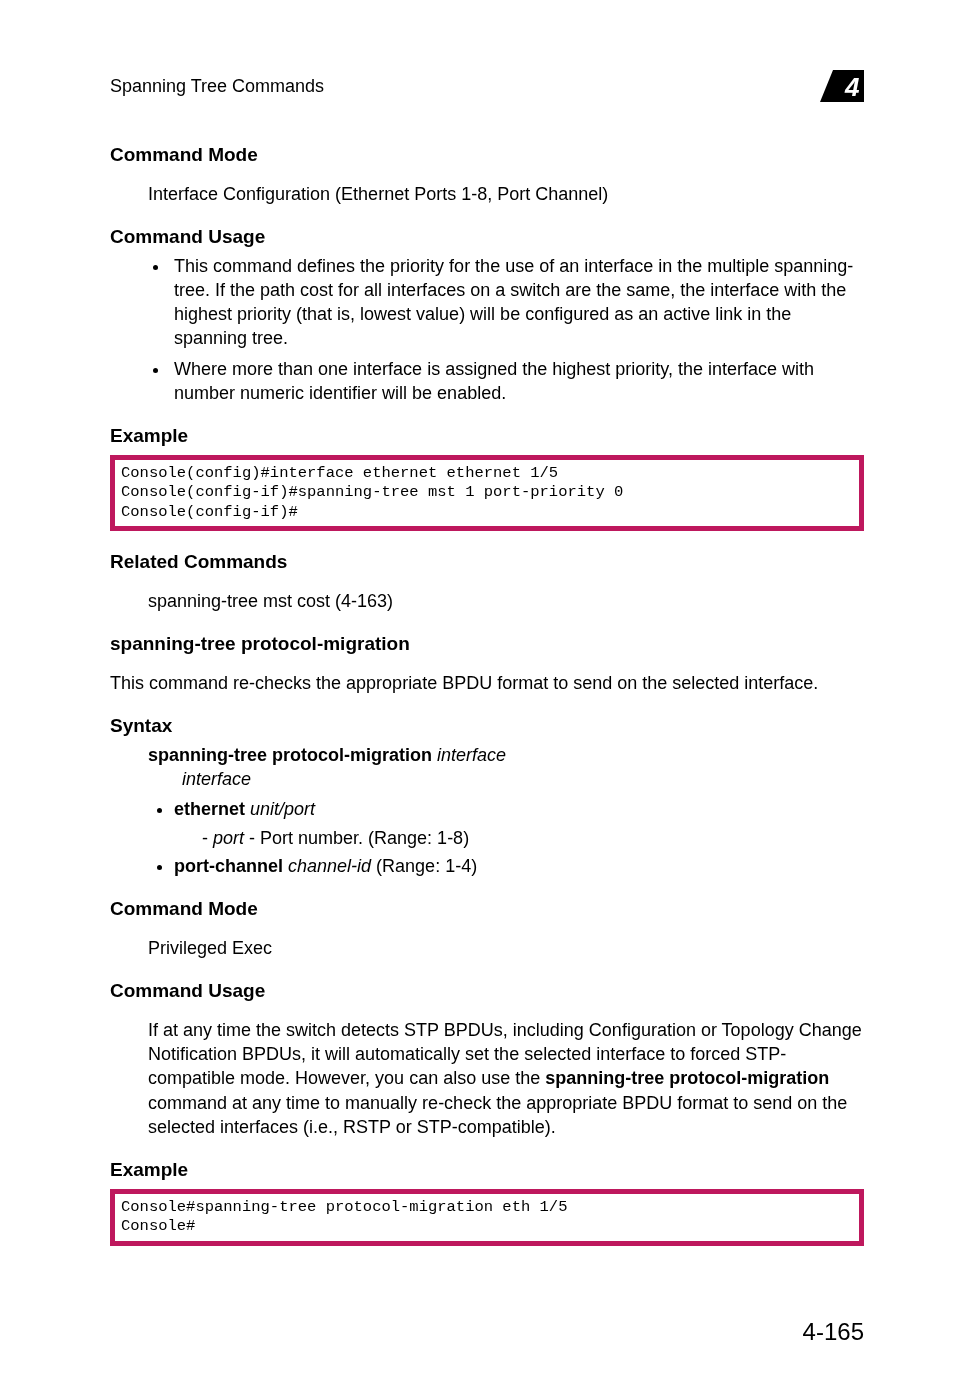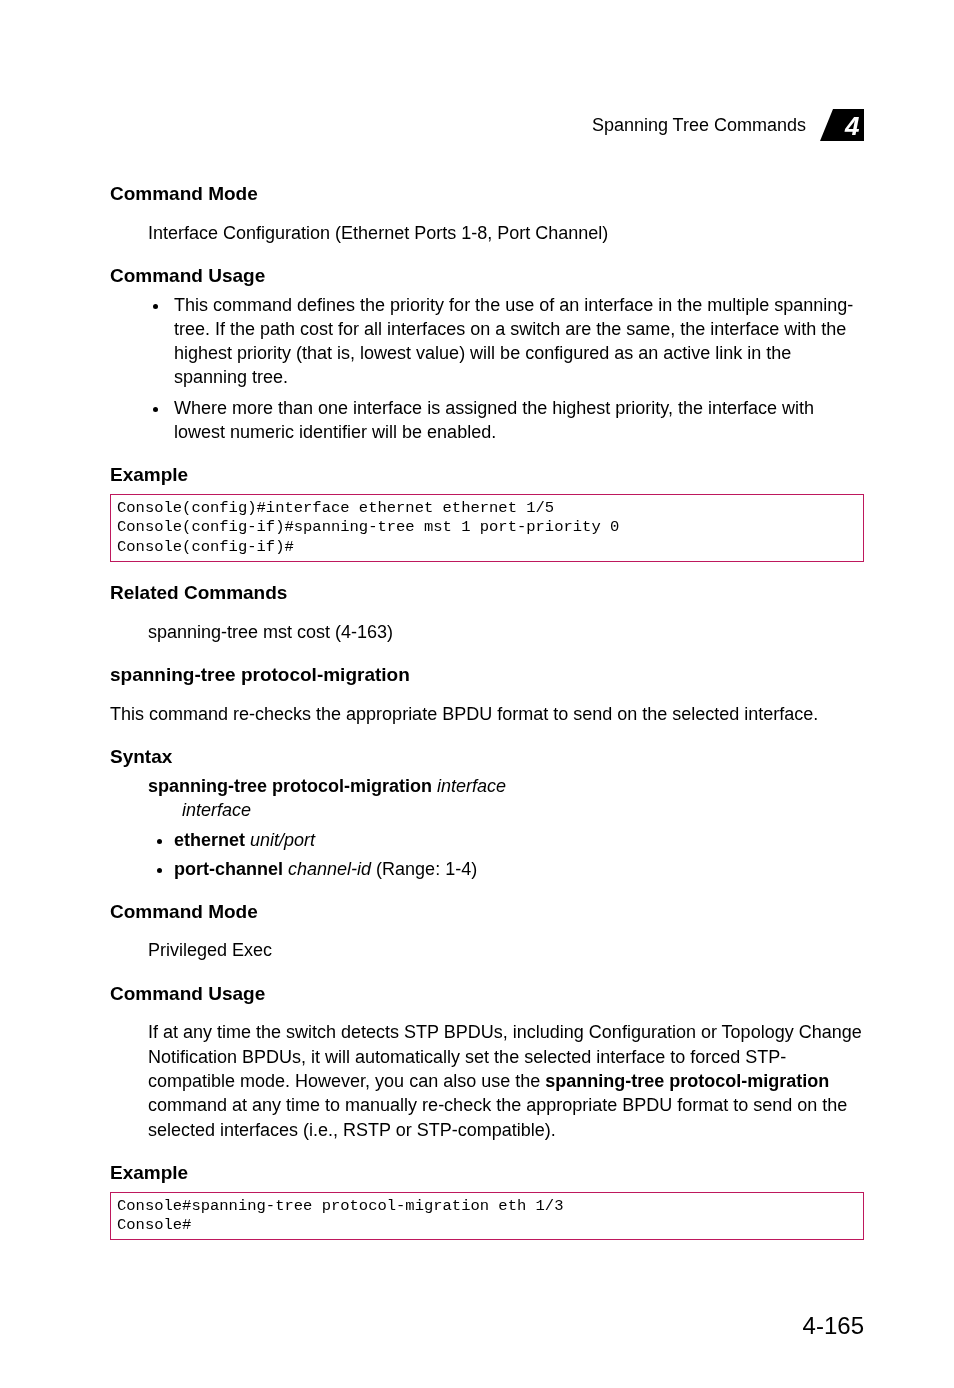--- a/index.html
+++ b/index.html
@@ -8,26 +8,25 @@
     margin: 0;
     padding: 70px 90px 50px 110px;
     box-sizing: border-box;
     background: #fff;
     color: #000;
     font-size: 18px;
     line-height: 1.35;
   }
   .running-header {
     display: flex;
-    justify-content: flex-end;
+    justify-content: space-between;
     align-items: center;
     gap: 14px;
     font-size: 18px;
     margin-bottom: 40px;
-    margin-top: 39px;
   }
   .chapter-icon {
     display: inline-flex;
     align-items: baseline;
   }
   .chapter-icon svg { display: block; }
   .section-title {
     font-weight: bold;
     font-size: 19px;
     margin-top: 18px;
@@ -59,21 +58,21 @@
   }
   ul.dash-list {
     margin: 4px 0 4px 28px;
     padding: 0;
     list-style: none;
   }
   ul.dash-list > li::before {
     content: "-  ";
   }
   .code-block {
-    border: 1px solid #be185d;
+    border: 5px solid #be185d;
     font-family: "Courier New", monospace;
     font-size: 15.5px;
     padding: 4px 6px;
     white-space: pre;
     margin: 6px 0 10px 0;
     line-height: 1.25;
   }
   .syntax-line {
     margin-left: 38px;
     margin-top: 4px;
@@ -103,21 +102,21 @@
     </svg>
   </span>
 </div>
 
 <div class="section-title">Command Mode</div>
 <div class="indent body-para">Interface Configuration (Ethernet Ports 1-8, Port Channel)</div>
 
 <div class="section-title">Command Usage</div>
 <ul class="bullets">
   <li>This command defines the priority for the use of an interface in the multiple spanning-tree. If the path cost for all interfaces on a switch are the same, the interface with the highest priority (that is, lowest value) will be configured as an active link in the spanning tree.</li>
-  <li>Where more than one interface is assigned the highest priority, the interface with lowest numeric identifier will be enabled.</li>
+  <li>Where more than one interface is assigned the highest priority, the interface with number numeric identifier will be enabled.</li>
 </ul>
 
 <div class="section-title">Example</div>
 <div class="code-block">Console(config)#interface ethernet ethernet 1/5
 Console(config-if)#spanning-tree mst 1 port-priority 0
 Console(config-if)#</div>
 
 <div class="section-title">Related Commands</div>
 <div class="indent body-para">spanning-tree mst cost (4-163)</div>
 
@@ -131,34 +130,35 @@
   <span class="ital">interface</span>
 </div>
 <div class="interface-word">interface</div>
 
 <ul class="sub-bullets" style="margin-left:64px;">
   <li>
     <b>ethernet</b>
     <span> </span>
     <span class="ital">unit</span><span class="ital">/</span><span class="ital">port</span>
     <ul class="dash-list">
+      <li><span class="ital">port</span><span> - Port number. (Range: 1-8)</span></li>
     </ul>
   </li>
   <li>
     <b>port-channel</b>
     <span> </span>
     <span class="ital">channel-id</span><span> (Range: 1-4)</span>
   </li>
 </ul>
 
 <div class="section-title">Command Mode</div>
 <div class="indent body-para">Privileged Exec</div>
 
 <div class="section-title">Command Usage</div>
 <div class="indent body-para">
   <span>If at any time the switch detects STP BPDUs, including Configuration or Topology Change Notification BPDUs, it will automatically set the selected interface to forced STP-compatible mode. However, you can also use the </span><b>spanning-tree protocol-migration</b><span> command at any time to manually re-check the appropriate BPDU format to send on the selected interfaces (i.e., RSTP or STP-compatible).</span>
 </div>
 
 <div class="section-title">Example</div>
-<div class="code-block">Console#spanning-tree protocol-migration eth 1/3
+<div class="code-block">Console#spanning-tree protocol-migration eth 1/5
 Console#</div>
 
 <div class="page-num">4-165</div>
 
 </body></html>

